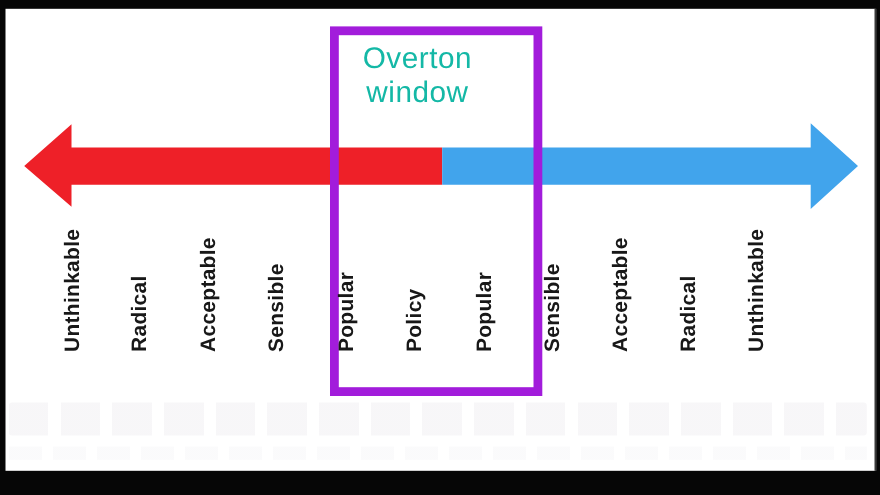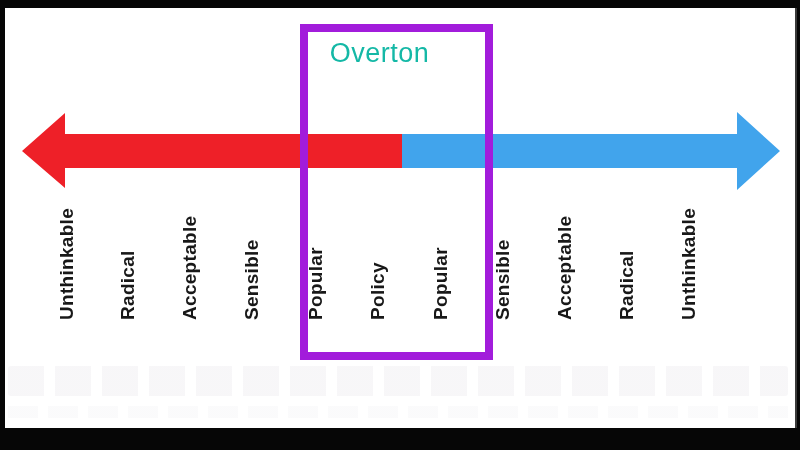--- a/index.html
+++ b/index.html
@@ -126,20 +126,21 @@
 
   <svg class="arrow-svg" viewBox="0 0 800 450">
     <polygon points="22,151 65,113 65,134 402,134 402,168 65,168 65,188" fill="#ee2028"></polygon>
     <polygon points="402,134 737,134 737,112 780,151 737,190 737,168 402,168" fill="#41a4ec"></polygon>
   </svg>
 
   <div class="overton-box" style="border-color: rgb(162, 28, 219);"></div>
 
   <div class="window-title">
     <div>Overton</div>
+    <div>window</div>
   </div>
 
   <span class="axis-label l0" style="color: rgb(24, 24, 24);">Unthinkable</span>
   <span class="axis-label l1" style="color: rgb(24, 24, 24);">Radical</span>
   <span class="axis-label l2" style="color: rgb(24, 24, 24);">Acceptable</span>
   <span class="axis-label l3" style="color: rgb(24, 24, 24);">Sensible</span>
   <span class="axis-label l4" style="color: rgb(24, 24, 24);">Popular</span>
   <span class="axis-label l5" style="color: rgb(24, 24, 24);">Policy</span>
   <span class="axis-label l6" style="color: rgb(24, 24, 24);">Popular</span>
   <span class="axis-label l7" style="color: rgb(24, 24, 24);">Sensible</span>

